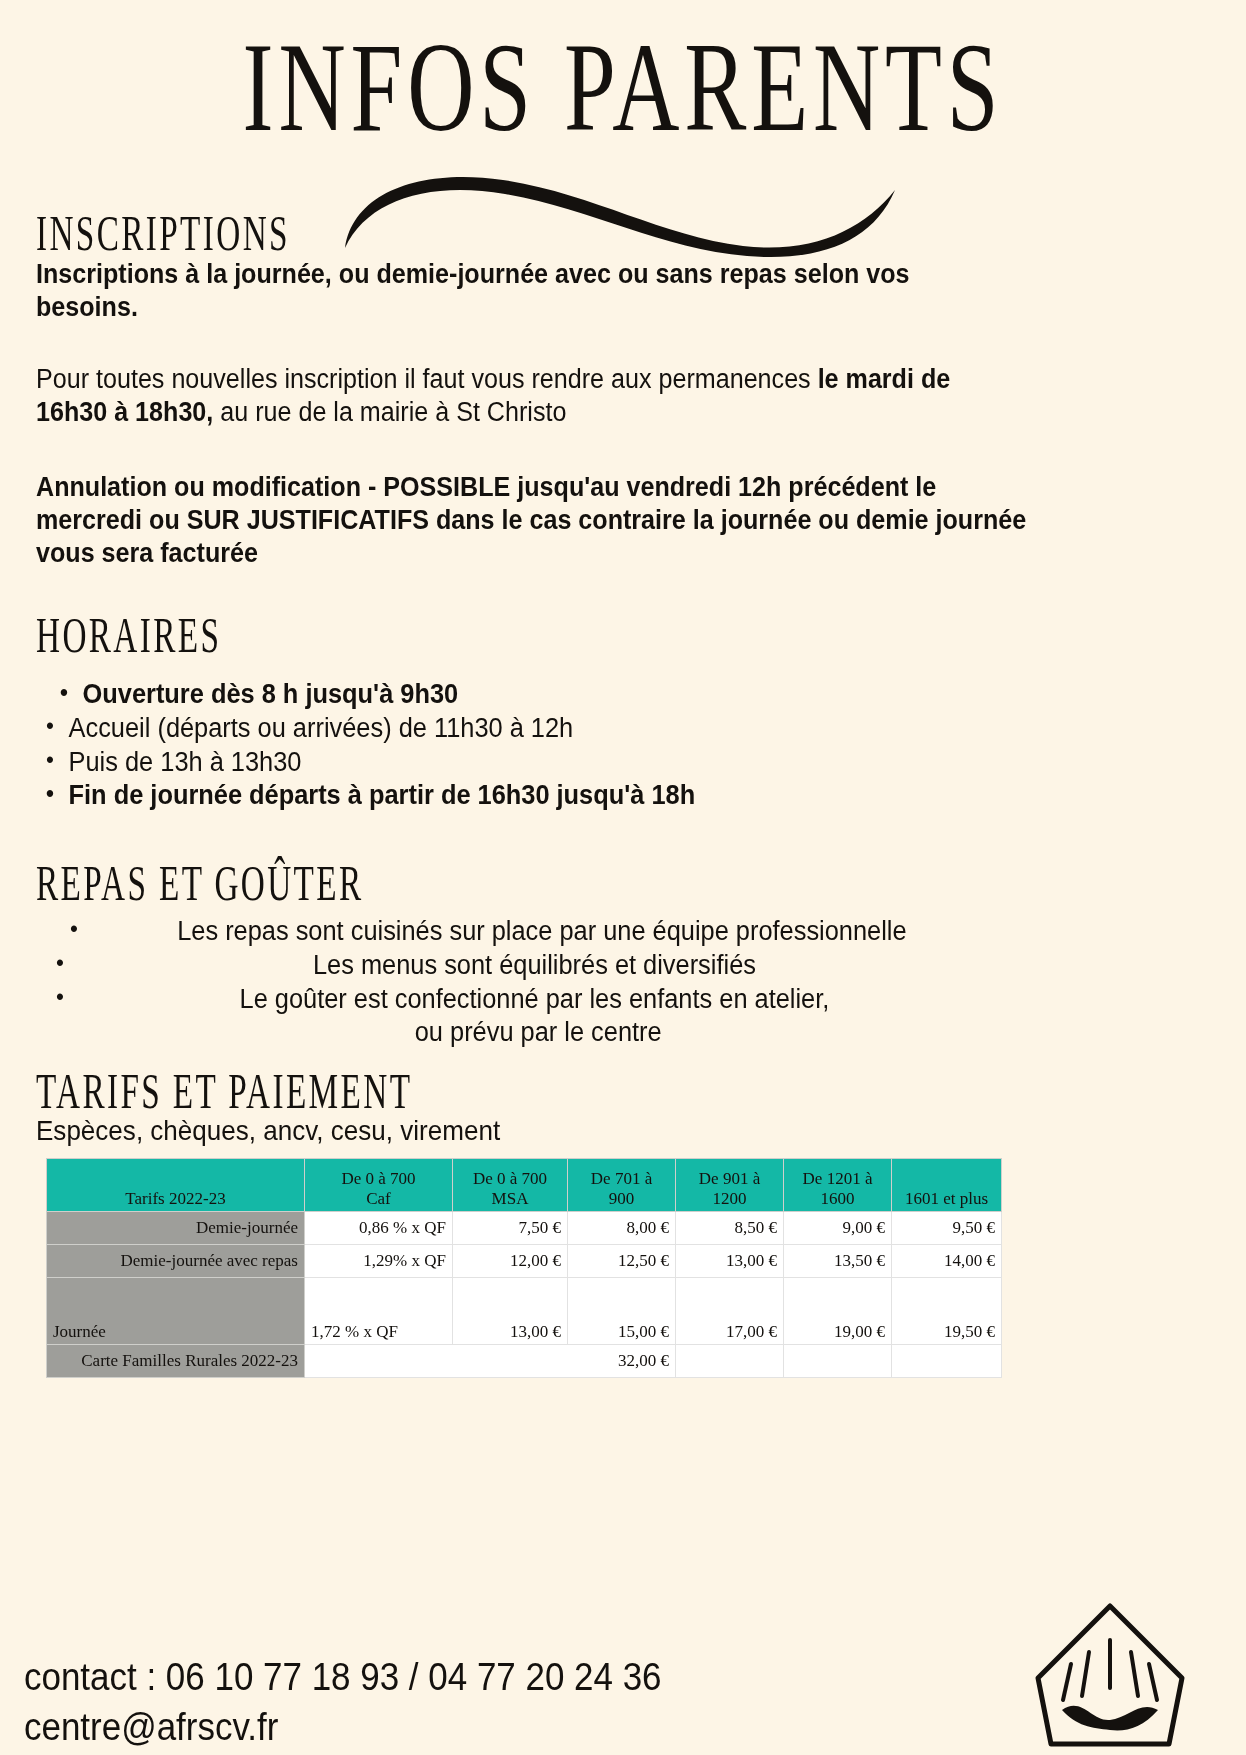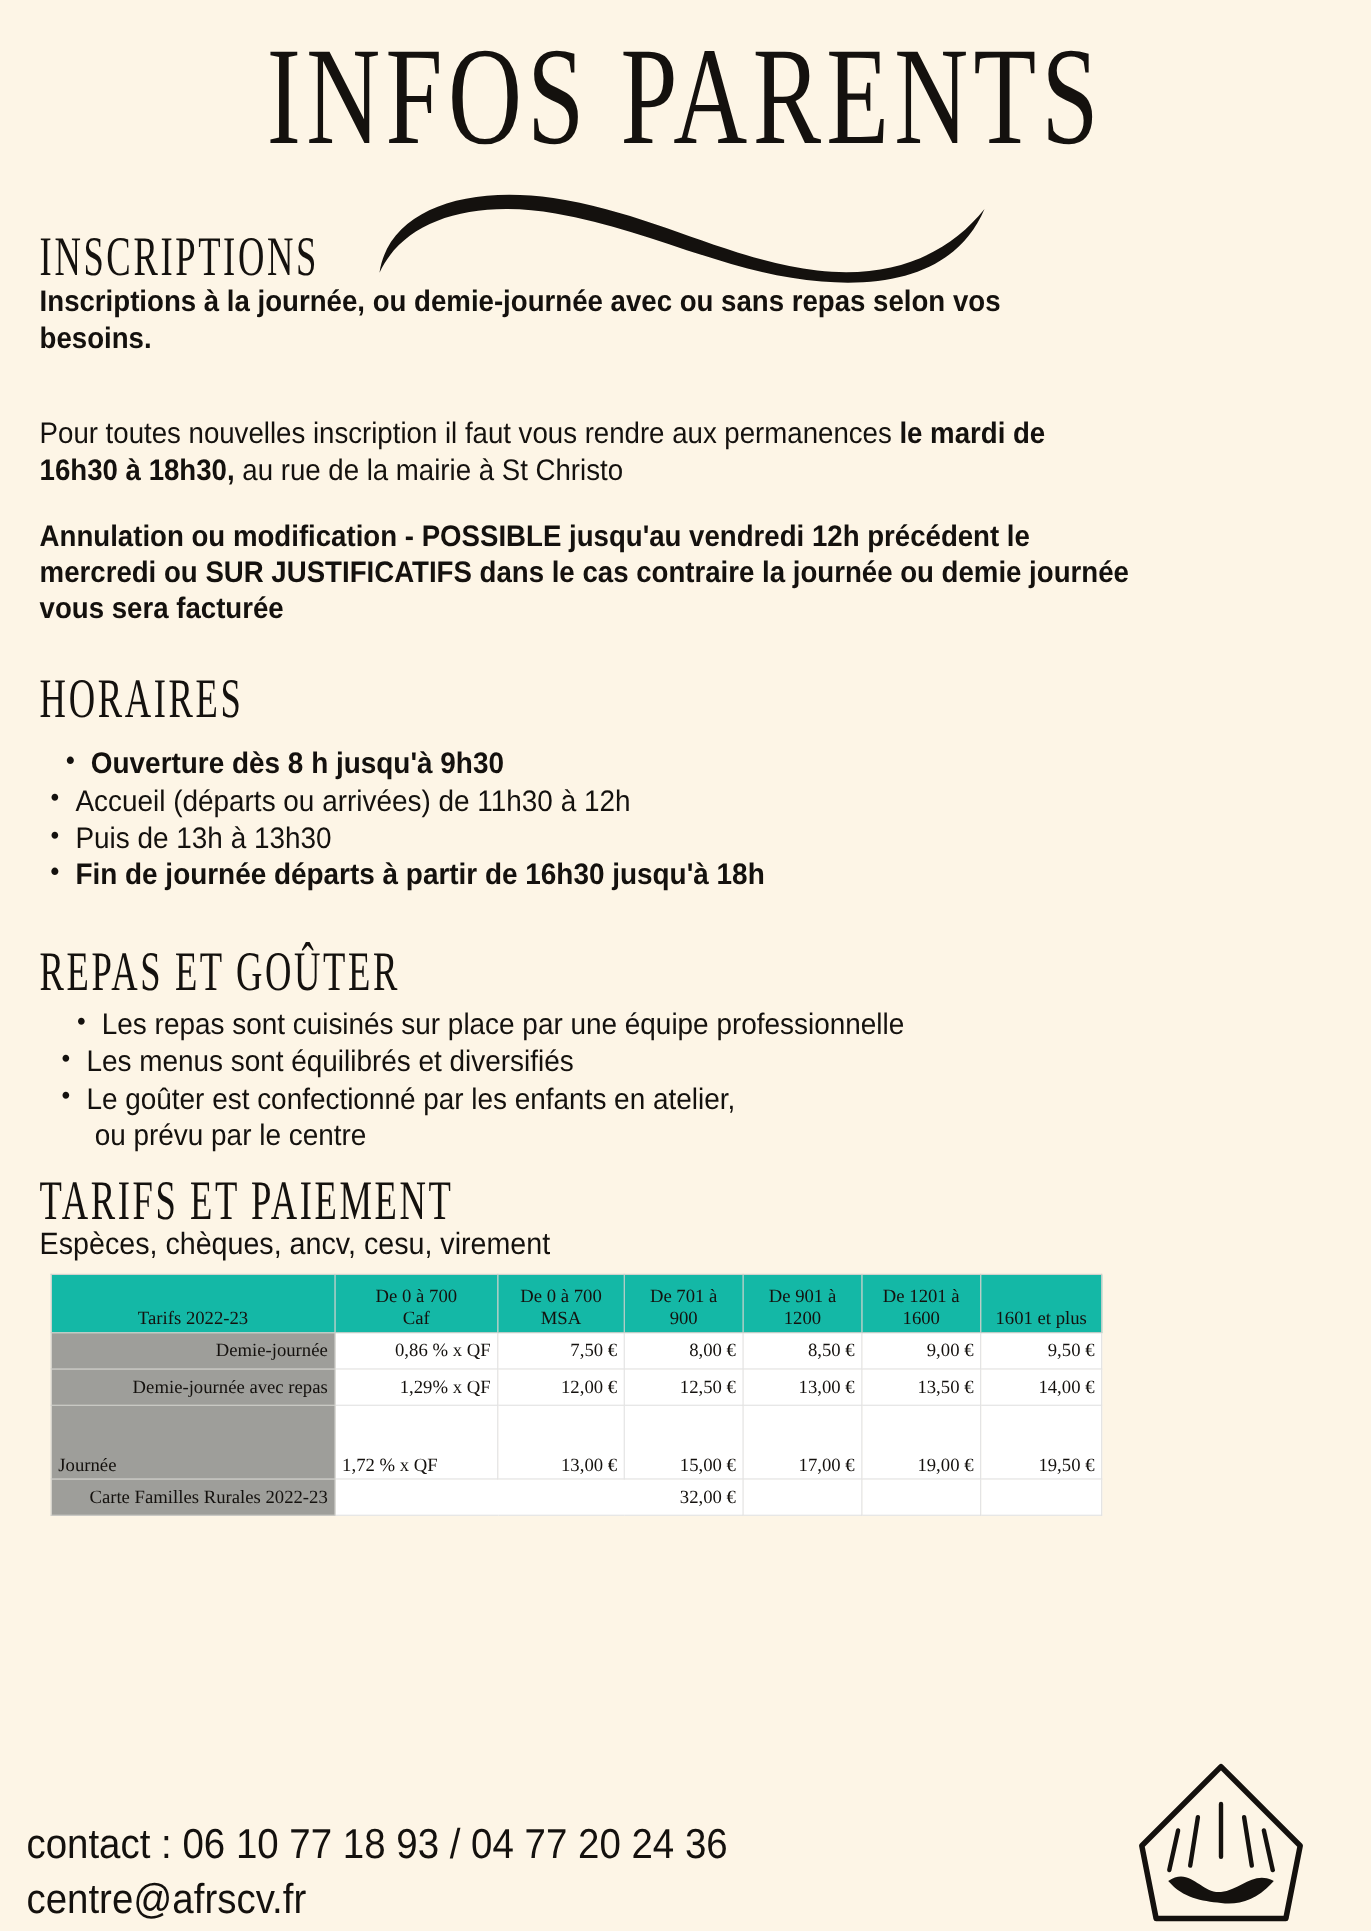--- a/index.html
+++ b/index.html
@@ -176,21 +176,21 @@
   </div>
 
   <div class="blk" style="left:36px; top:214px;">
     <div class="sec-head">INSCRIPTIONS</div>
   </div>
 
   <div class="blk" style="left:36px; top:258px; width:1046px;">
     <div class="bold-block">Inscriptions à la journée, ou demie-journée avec ou sans repas selon vos besoins.</div>
   </div>
 
-  <div class="blk" style="left:36px; top:378px; width:1060px;">
+  <div class="blk" style="left:36px; top:363px; width:1060px;">
     <div class="body-text"><span>Pour toutes nouvelles inscription il faut vous rendre aux permanences </span><span class="b">le mardi de 16h30 à 18h30,</span><span> au rue de la mairie à St Christo</span></div>
   </div>
 
   <div class="blk" style="left:36px; top:471px; width:1070px;">
     <div class="bold-block">Annulation ou modification - POSSIBLE jusqu'au vendredi 12h précédent le mercredi ou SUR JUSTIFICATIFS dans le cas contraire la journée ou demie journée vous sera facturée</div>
   </div>
 
   <div class="blk" style="left:36px; top:616px;">
     <div class="sec-head">HORAIRES</div>
   </div>
@@ -201,21 +201,21 @@
       <li><span>Accueil (départs ou arrivées) de 11h30 à 12h</span></li>
       <li><span>Puis de 13h à 13h30</span></li>
       <li class="strong" style="margin-left:0;"><span>Fin de journée départs à partir de 16h30 jusqu'à 18h</span></li>
     </ul>
   </div>
 
   <div class="blk" style="left:36px; top:864px;">
     <div class="sec-head">REPAS ET GOÛTER</div>
   </div>
 
-  <div class="blk" style="left:10px; top:915px; width:1040px;">
+  <div class="blk" style="left:10px; top:915px; width:1040px;text-align:center;">
     <ul class="bullets">
       <li style="margin-left:14px;"><span>Les repas sont cuisinés sur place par une équipe professionnelle</span></li>
       <li><span>Les menus sont équilibrés et diversifiés</span></li>
       <li><span>Le goûter est confectionné par les enfants en atelier,</span><span class="cont">ou prévu par le centre</span></li>
     </ul>
   </div>
 
   <div class="blk" style="left:36px; top:1072px;">
     <div class="sec-head">TARIFS ET PAIEMENT</div>
   </div>

